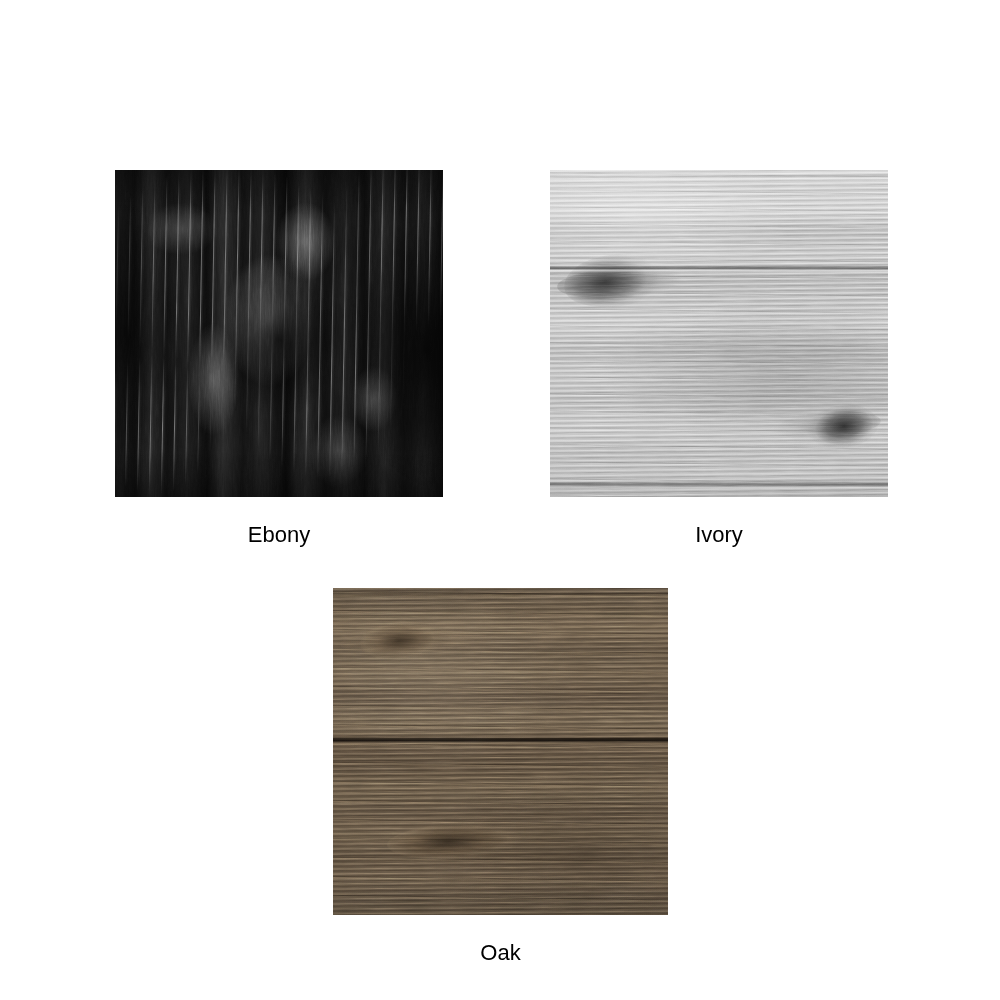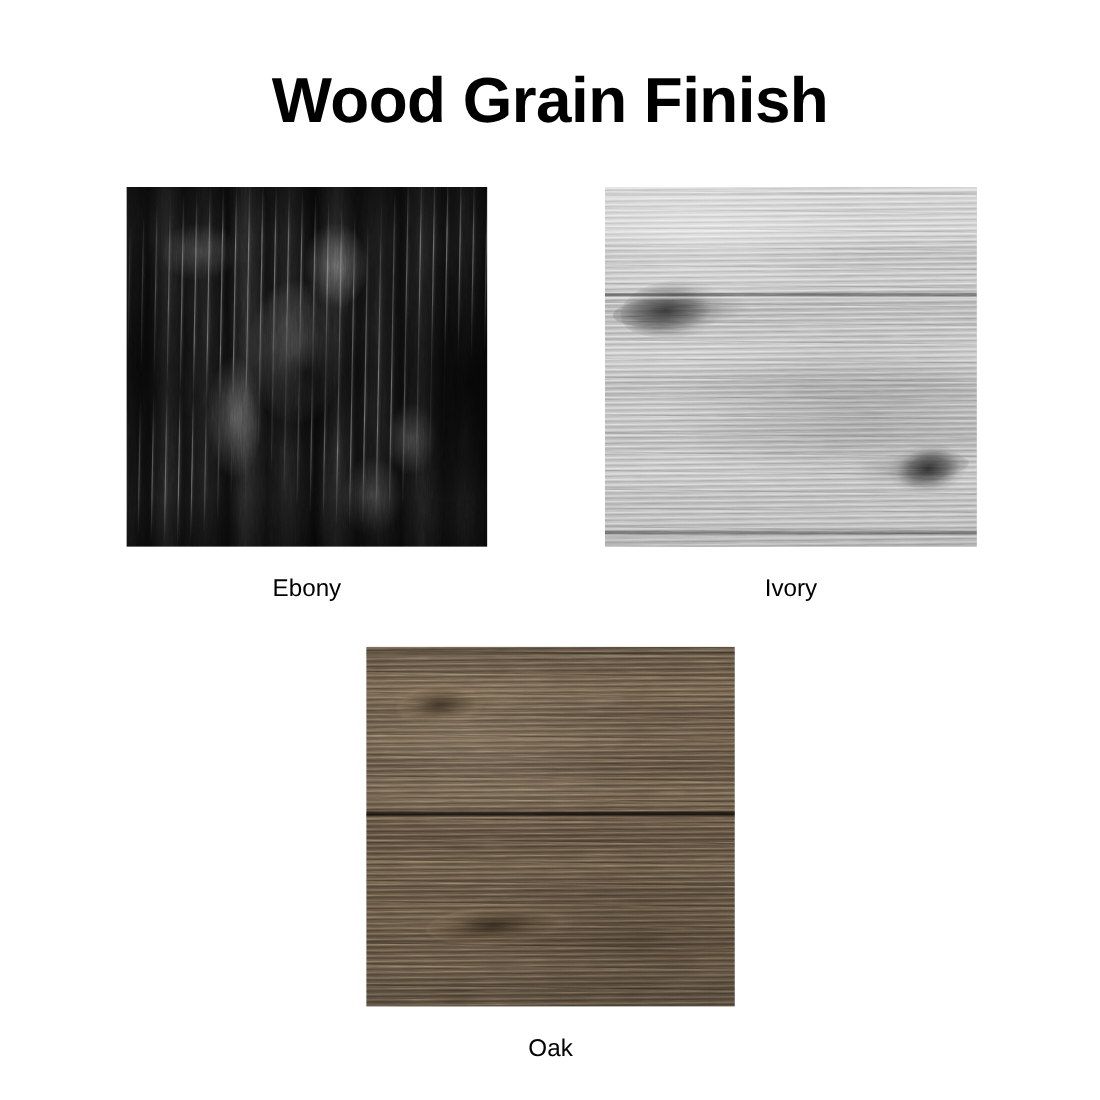--- a/index.html
+++ b/index.html
@@ -291,21 +291,20 @@
     left: 0; top: 0;
     width: 100%; height: 100%;
     pointer-events: none;
   }
 </style>
 </head>
 <body>
 
 <div class="page">
 
-  <div class="title">Wood Grain Finish</div>
 
   <div class="swatch" id="swatch-ebony">
     <div class="swatch-tile">
       <div class="layer ebony-base"></div>
       <div class="layer ebony-streaks"></div>
       <div class="layer ebony-blotch"></div>
       <div class="layer ebony-dark"></div>
       <svg class="noise-svg" xmlns="http://www.w3.org/2000/svg" preserveAspectRatio="none" viewBox="0 0 328 327">
         <defs>
           <filter id="ebonyNoise" x="0" y="0" width="100%" height="100%">

